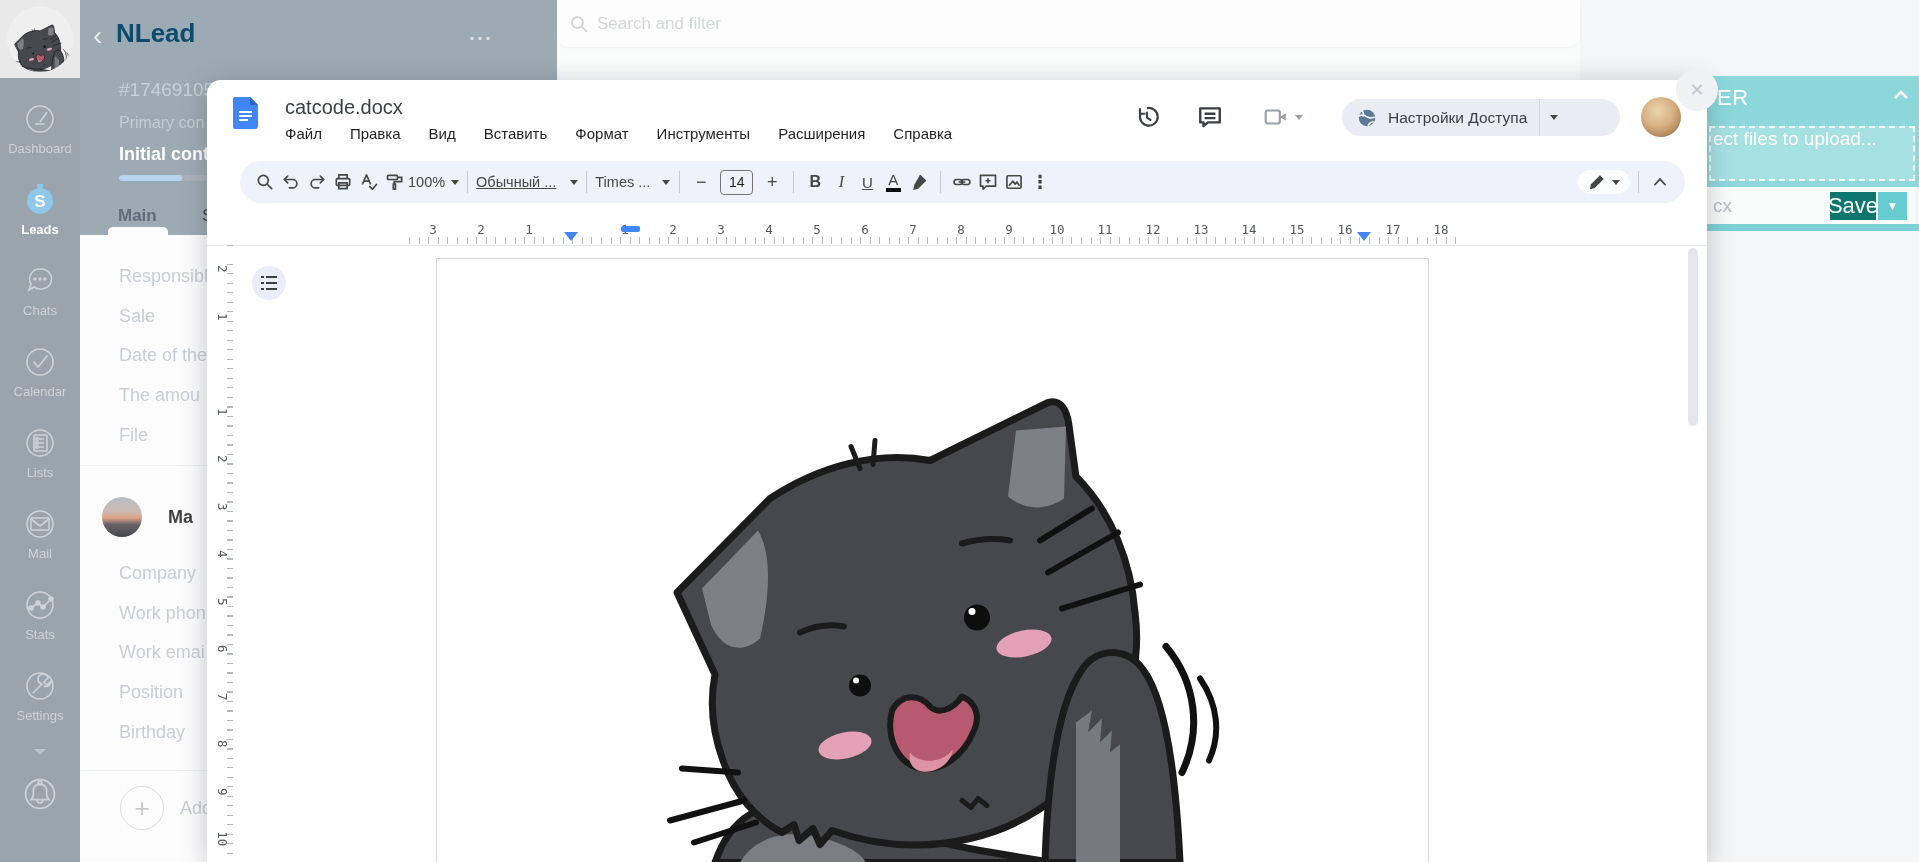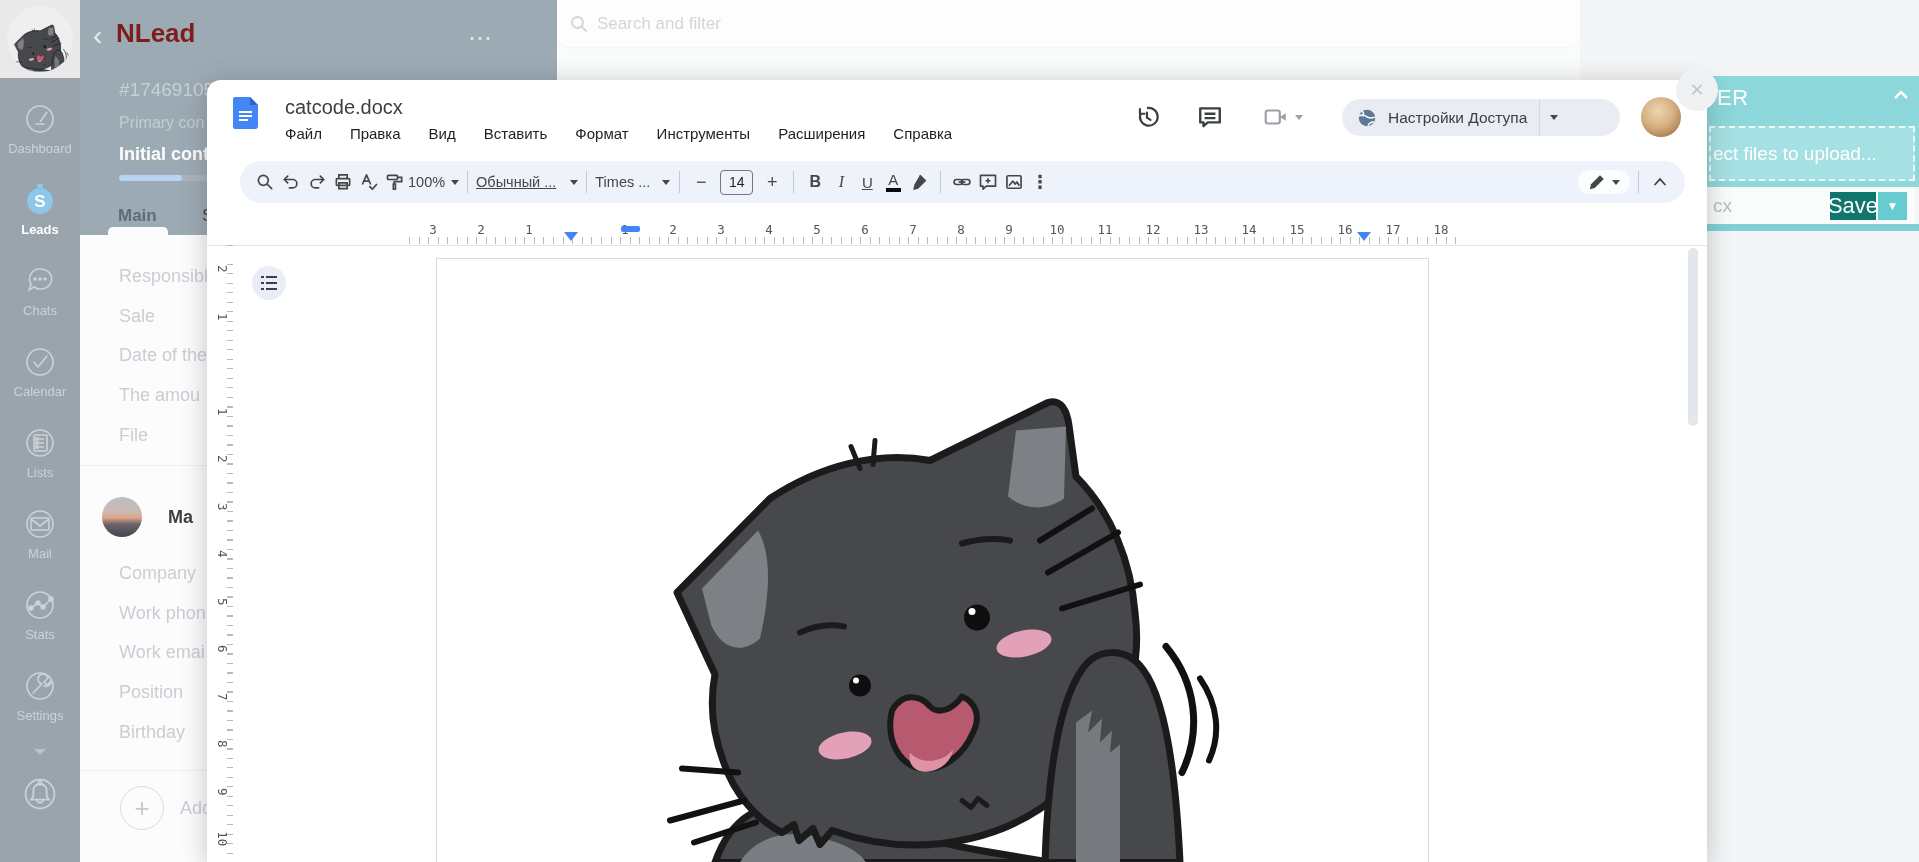--- a/index.html
+++ b/index.html
@@ -15,21 +15,21 @@
   .nav{left:0;top:88px;width:80px;display:flex;flex-direction:column;align-items:center;}
   .nav-item{width:80px;height:81px;display:flex;flex-direction:column;align-items:center;justify-content:center;cursor:pointer;}
   .nav-item svg{width:36px;height:36px;}
   .nav-label{font-size:13px;color:#ccd3d8;margin-top:4px;}
   .nav-item.active .nav-label{color:#ffffff;font-weight:bold;}
   .nav-foot{left:0;top:748px;width:80px;display:flex;flex-direction:column;align-items:center;gap:18px;}
 
   
   .lead-header{left:80px;top:0;width:477px;height:245px;background:#9caab4;}
   .lh-back{left:93px;top:22px;font-size:28px;color:#e8ecef;line-height:1;}
-  .lh-title{left:116px;top:18px;font-size:26px;font-weight:bold;color:#7f1d1d;}
+  .lh-title{left:116px;top:18px;font-size:26px;font-weight:bold;color:#0c4a6e;}
   .lh-dots{left:468px;top:24px;font-size:24px;color:#dfe4e8;letter-spacing:2px;}
   .lh-id{left:119px;top:79px;font-size:19px;color:#c6d0d8;}
   .lh-primary{left:119px;top:114px;font-size:16px;color:#c3ccd3;}
   .lh-stage{left:119px;top:144px;font-size:18px;font-weight:bold;color:#fdfdfe;}
   .lh-progress{left:119px;top:175px;width:165px;height:6px;border-radius:3px;background:#a9b4bd;overflow:hidden;}
   .lh-progress .fill{width:63px;height:6px;background:#b9d4f2;border-radius:3px;}
   .lh-tab-main{left:118px;top:206px;font-size:17px;font-weight:bold;color:#5f6d7a;}
   .lh-tab-sta{left:178px;top:206px;font-size:17px;color:#404040;margin-left:24px;}
   .lh-tab-ind{left:108px;top:227px;width:60px;height:10px;background:#fcfcfd;border-radius:5px 5px 0 0;}
   .lead-card{left:80px;top:235px;width:350px;height:627px;background:#fcfcfd;}
@@ -51,21 +51,21 @@
   .addons-panel{left:1580px;top:0;width:339px;height:862px;background:#eff0f2;}
   .addons-title{left:1618px;top:16px;font-size:30px;color:#a9afb5;}
 
   
   .uploader{left:1707px;top:76px;width:212px;height:155px;padding-left:29px;}
   .up-head{position:absolute;left:0;top:0;width:212px;height:44px;background:#8bd7da;display:flex;align-items:center;}
   .up-title{font-size:22px;color:#ffffff;margin-left:10px;letter-spacing:.5px;}
   .up-chev{position:absolute;right:10px;top:14px;}
   .up-body{position:absolute;left:0;top:44px;width:212px;height:67px;background:#8ed8db;}
   .up-drop{position:absolute;left:2px;top:6px;width:206px;height:55px;background:#a5e0e3;border:2px dashed rgba(255,255,255,.85);
-     display:flex;align-items:center;font-size:19px;color:#ffffff;padding-left:2px;white-space:nowrap;overflow:hidden;}
+     display:flex;font-size:19px;color:#ffffff;padding-left:2px;white-space:nowrap;overflow:hidden;}
   .up-saverow{position:absolute;left:0;top:111px;width:208px;height:37px;background:#fafbfb;display:flex;align-items:center;}
   .up-file{font-size:19px;color:#b8bec3;margin-left:6px;flex:1;}
   .up-save{width:46px;height:28px;background:#0f766e;color:#fff;font-size:22px;border:none;display:flex;align-items:center;justify-content:center;cursor:pointer;}
   .up-caret{width:29px;height:28px;background:#66ccd2;color:#fff;font-size:12px;border:none;display:flex;align-items:center;justify-content:center;margin-left:2px;margin-right:8px;cursor:pointer;}
   .up-strip{position:absolute;left:0;top:148px;width:212px;height:7px;background:#7ed1d6;}
 
   
   .docs{left:207px;top:80px;width:1500px;height:782px;background:#ffffff;border-radius:14px 14px 0 0;
      box-shadow:0 4px 26px rgba(60,64,67,.30);}
   .doc-icon{left:26px;top:17px;}

